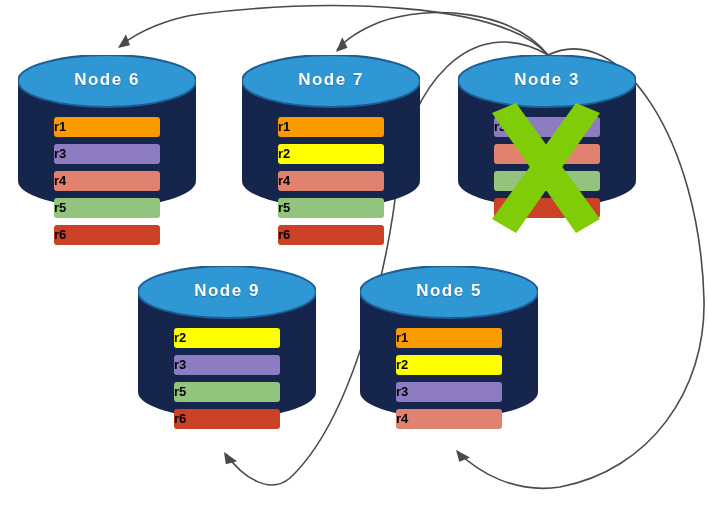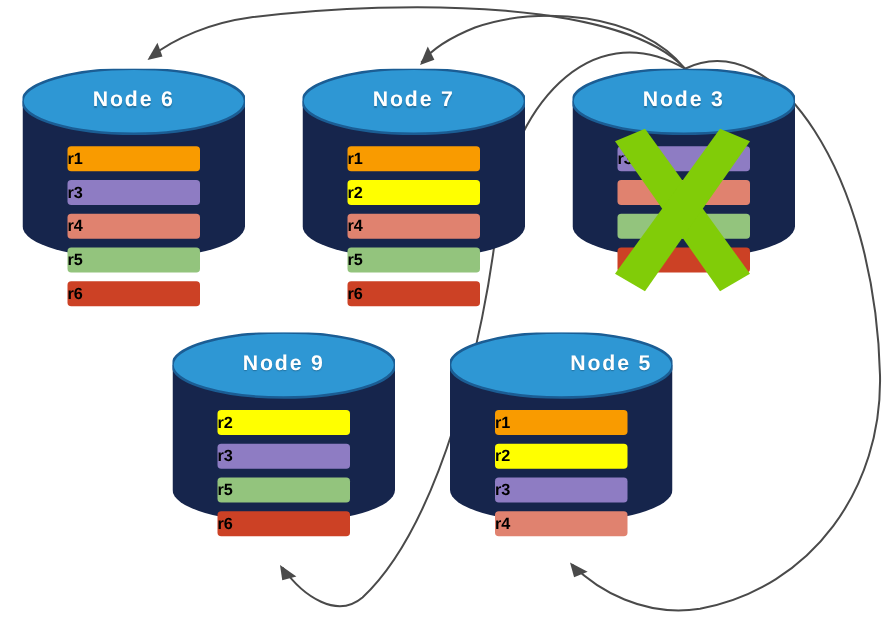--- a/index.html
+++ b/index.html
@@ -141,21 +141,21 @@
           <div class="bar" style="background: rgb(142, 124, 195); width: 106px;">r3</div>
           <div class="bar" style="background: rgb(147, 196, 125); width: 106px;">r5</div>
           <div class="bar" style="background: rgb(204, 65, 37); width: 106px;">r6</div>
         </div>
       </div>
       <div class="node" style="left: 360px; top: 266px; width: 178px; height: 178px;">
         <svg class="node-cyl" viewBox="0 0 178 178">
           <path d="M 0,26 L 0,126 A 89,26 0 0 0 178,126 L 178,26 Z" fill="#16254c"></path>
           <ellipse cx="89" cy="26" rx="89" ry="26" fill="#2e97d4" stroke="#1b5d94" stroke-width="2"></ellipse>
         </svg>
-        <div class="node-title" style="top: 15px; padding-left: 40px;">Node  5</div>
+        <div class="node-title" style="top: 15px;">Node  5</div>
         <div class="bars" style="top: 62px;">
           <div class="bar" style="background: rgb(249, 155, 0); width: 106px;">r1</div>
           <div class="bar" style="background: rgb(255, 255, 0); width: 106px;">r2</div>
           <div class="bar" style="background: rgb(142, 124, 195); width: 106px;">r3</div>
           <div class="bar" style="background: rgb(224, 130, 111); width: 106px;">r4</div>
         </div>
       </div>
     </div>
 
 </div>

